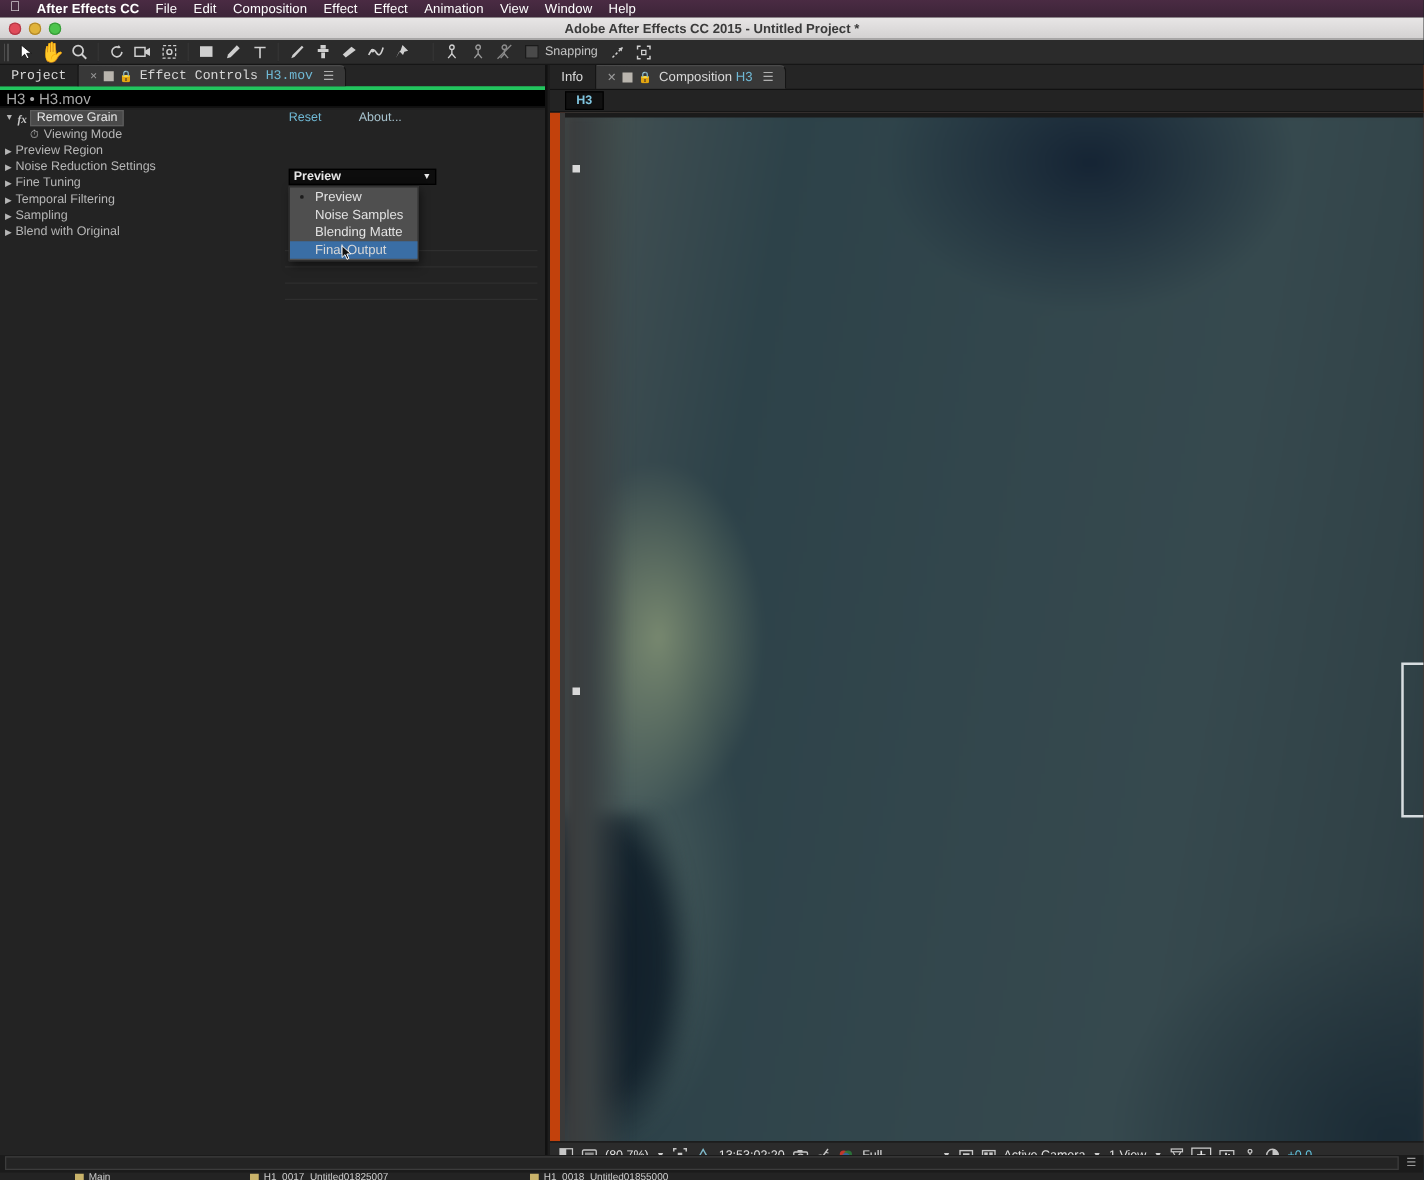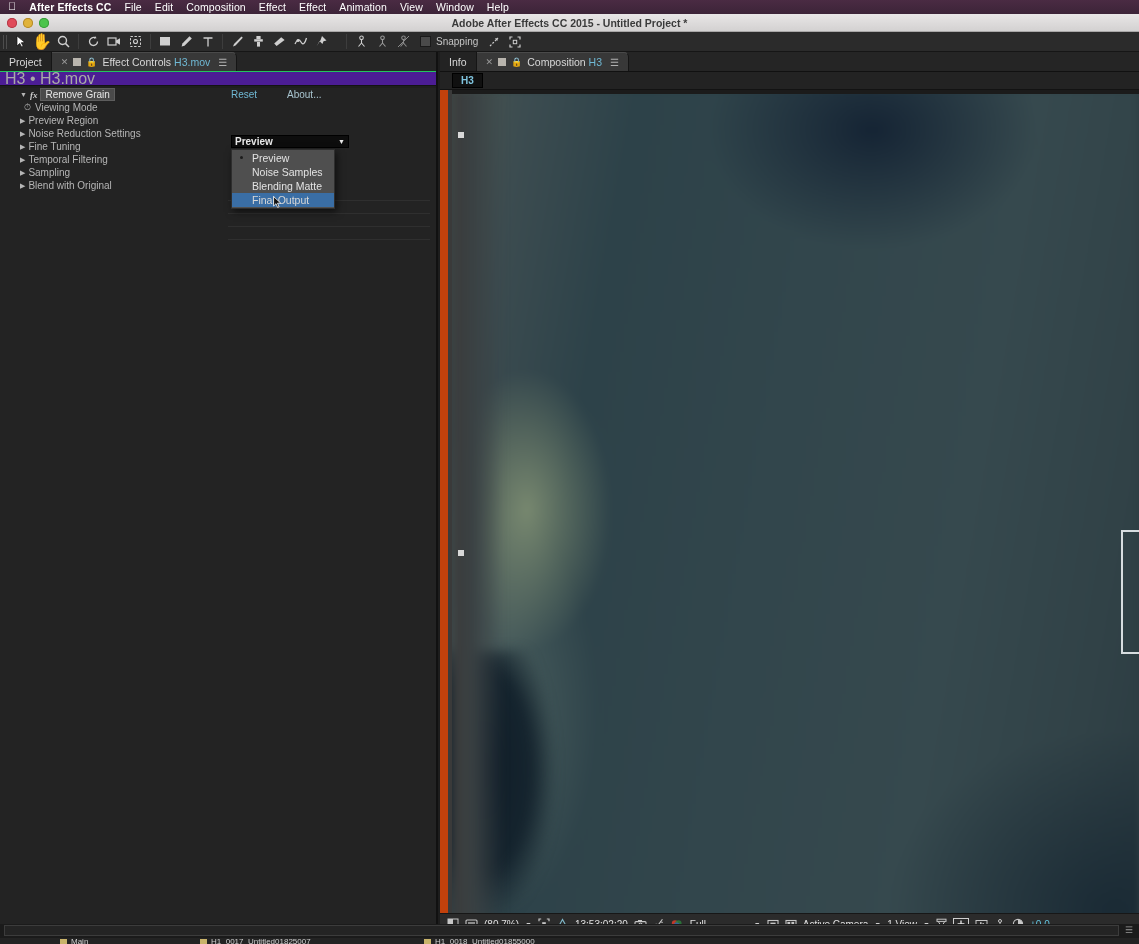--- a/index.html
+++ b/index.html
@@ -57,42 +57,42 @@
   .tsep { width: 1px; height: 15px; background: #161616; margin: 0 4px;
           border-right: 1px solid #3d3d3d; }
   .snapbox { width: 11px; height: 11px; background: #4a4a4a;
              border: 1px solid #1a1a1a; margin-left: 6px; }
   .snaplabel { color: #c4c4c4; font-size: 10px; margin-left: 5px; margin-right: 5px; }
 
   
   .leftpanel { position: absolute; left: 0; top: 52px; width: 438px; height: 872px;
                background: #1f1f1f; border-right: 2px solid #111; }
   .tabrow { height: 20px; background: #252525; display: flex; align-items: stretch;
-            border-bottom: 1px solid #22c55e; }
+            border-bottom: 3px solid #22c55e; font-family: Liberation Mono, monospace; }
   .tab {
     display: flex; align-items: center; gap: 5px; padding: 0 9px;
     font-size: 10.5px; color: #9a9a9a; background: #232323;
     border-right: 1px solid #151515;
   }
   .tab.active { background: #383838; color: #d8d8d8; border-top: 1px solid #4a4a4a;
                 border-radius: 0 5px 0 0; }
   .tab .x { font-size: 9px; color: #9a9a9a; }
   .tab .sq { width: 8px; height: 8px; background: #b9b5ae; }
   .tab .lock { font-size: 9px; color: #bdbdbd; }
   .tab .ttl { color: #d8d8d8; font-weight: normal; }
   .tab .ttl .hl { color: #6fb8d4; }
   .tab .menu { font-size: 10px; color: #b0b0b0; margin-left: 3px; }
 
-  .crumb { height: 14px; background: #4c1d95; border-bottom: 1px solid #141414;
-           color: #a9a9a9; font-size: 16px; line-height: 14px; padding-left: 5px; }
+  .crumb { height: 14px; background: #000000; border-bottom: 1px solid #141414;
+           color: #a9a9a9; font-size: 12px; line-height: 14px; padding-left: 5px; }
 
   .fxbody { position: relative; background: #232323; height: 838px; }
   .fxlist { position: relative; width: 430px; }
   .fxrow { height: 13px; display: flex; align-items: center; font-size: 10px;
-           color: #b6b6b6; padding-left: 20px; position: relative; }
+           color: #b6b6b6; padding-left: 4px; position: relative; }
   .fxrow .tri { font-size: 7px; color: #b6b6b6; margin-right: 3px; }
   .fxrow.header { height: 13px; }
   .fx-ico { font-style: italic; font-weight: bold; font-size: 9px; color: #c9c9c9;
             margin-right: 3px; font-family: "Liberation Serif", serif; }
   .namebox { background: #4a4a4a; color: #e6e6e6; padding: 0 4px;
              border: 1px solid #5d5d5d; font-size: 10px; line-height: 11px; }
   .reset-link { position: absolute; left: 231px; color: #6fb8d4; font-size: 10px; }
   .about-link { position: absolute; left: 287px; color: #a8c4cf; font-size: 10px; }
   .prop-row { padding-left: 24px; color: #b6b6b6; }
   .stopwatch { color: #b6b6b6; font-size: 9px; margin-right: 4px; }

